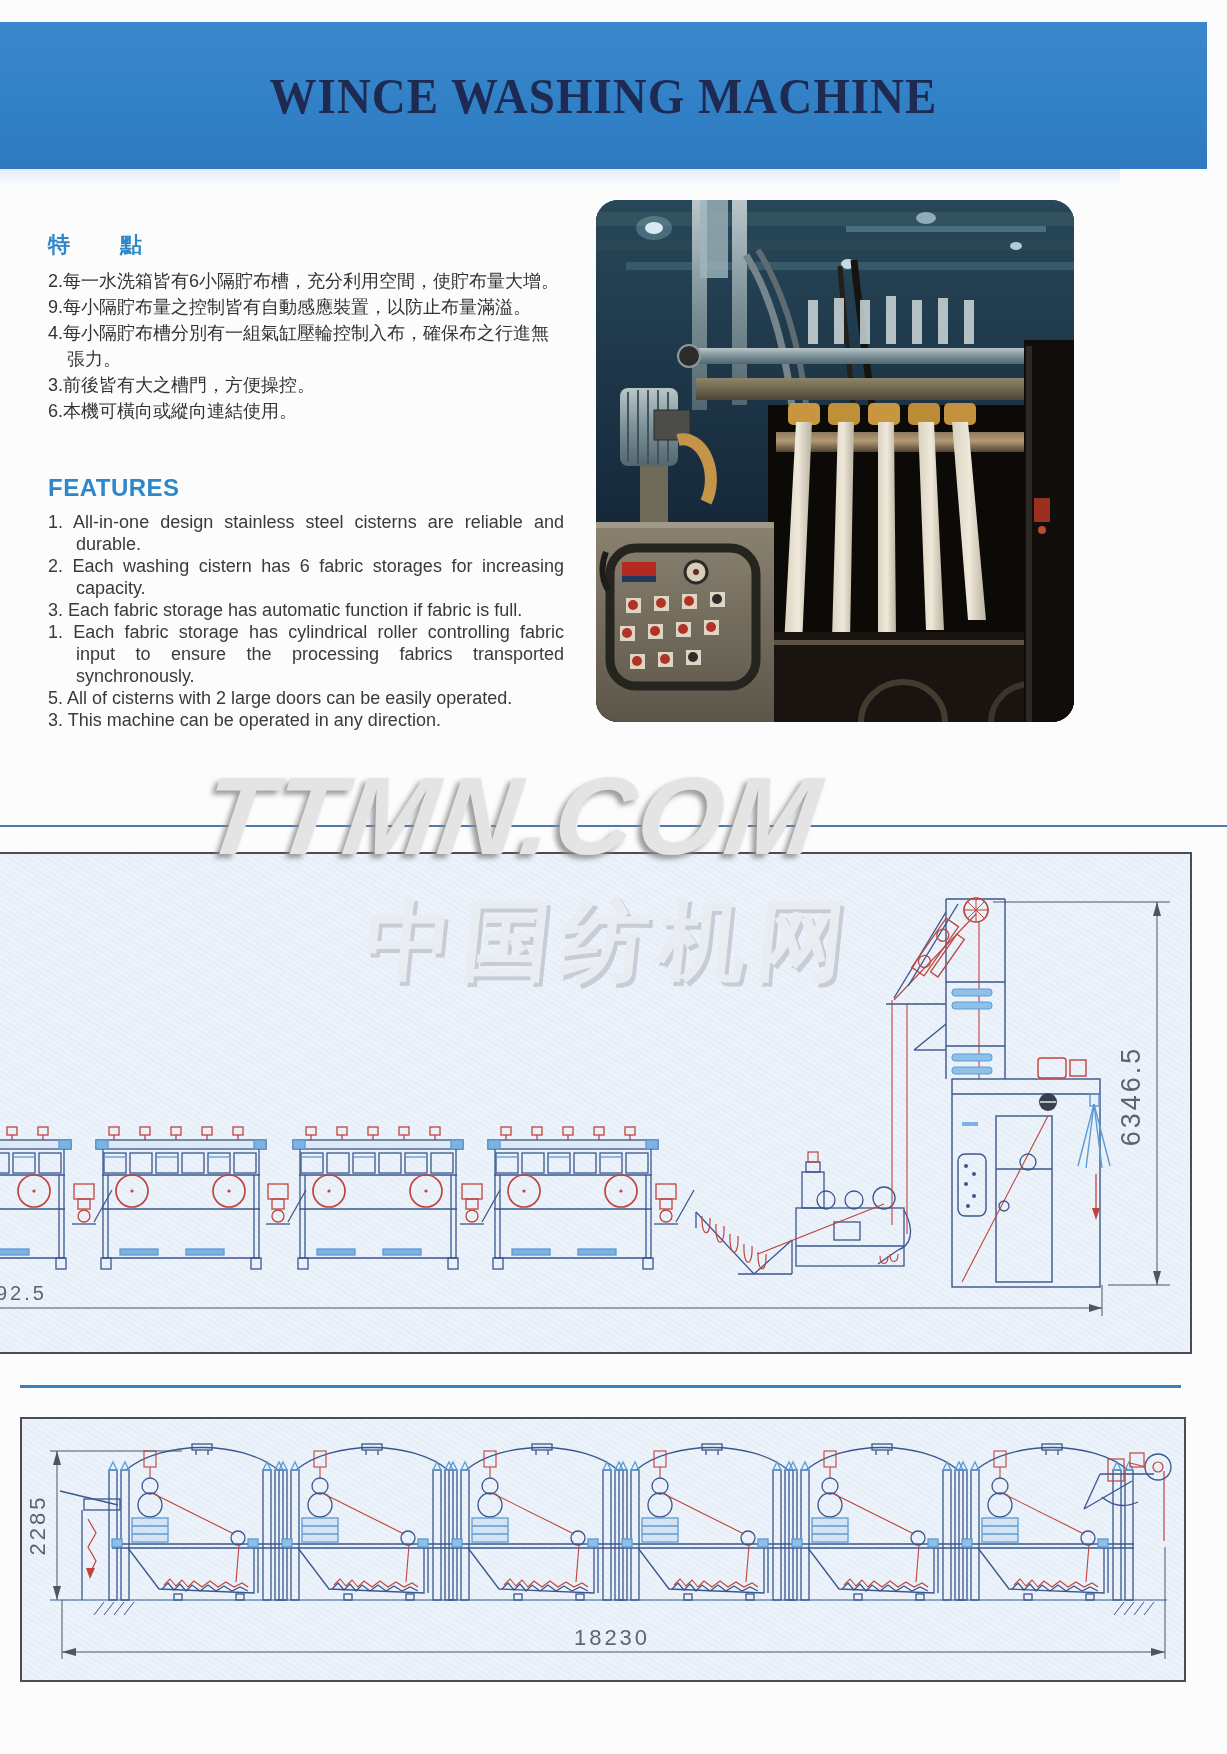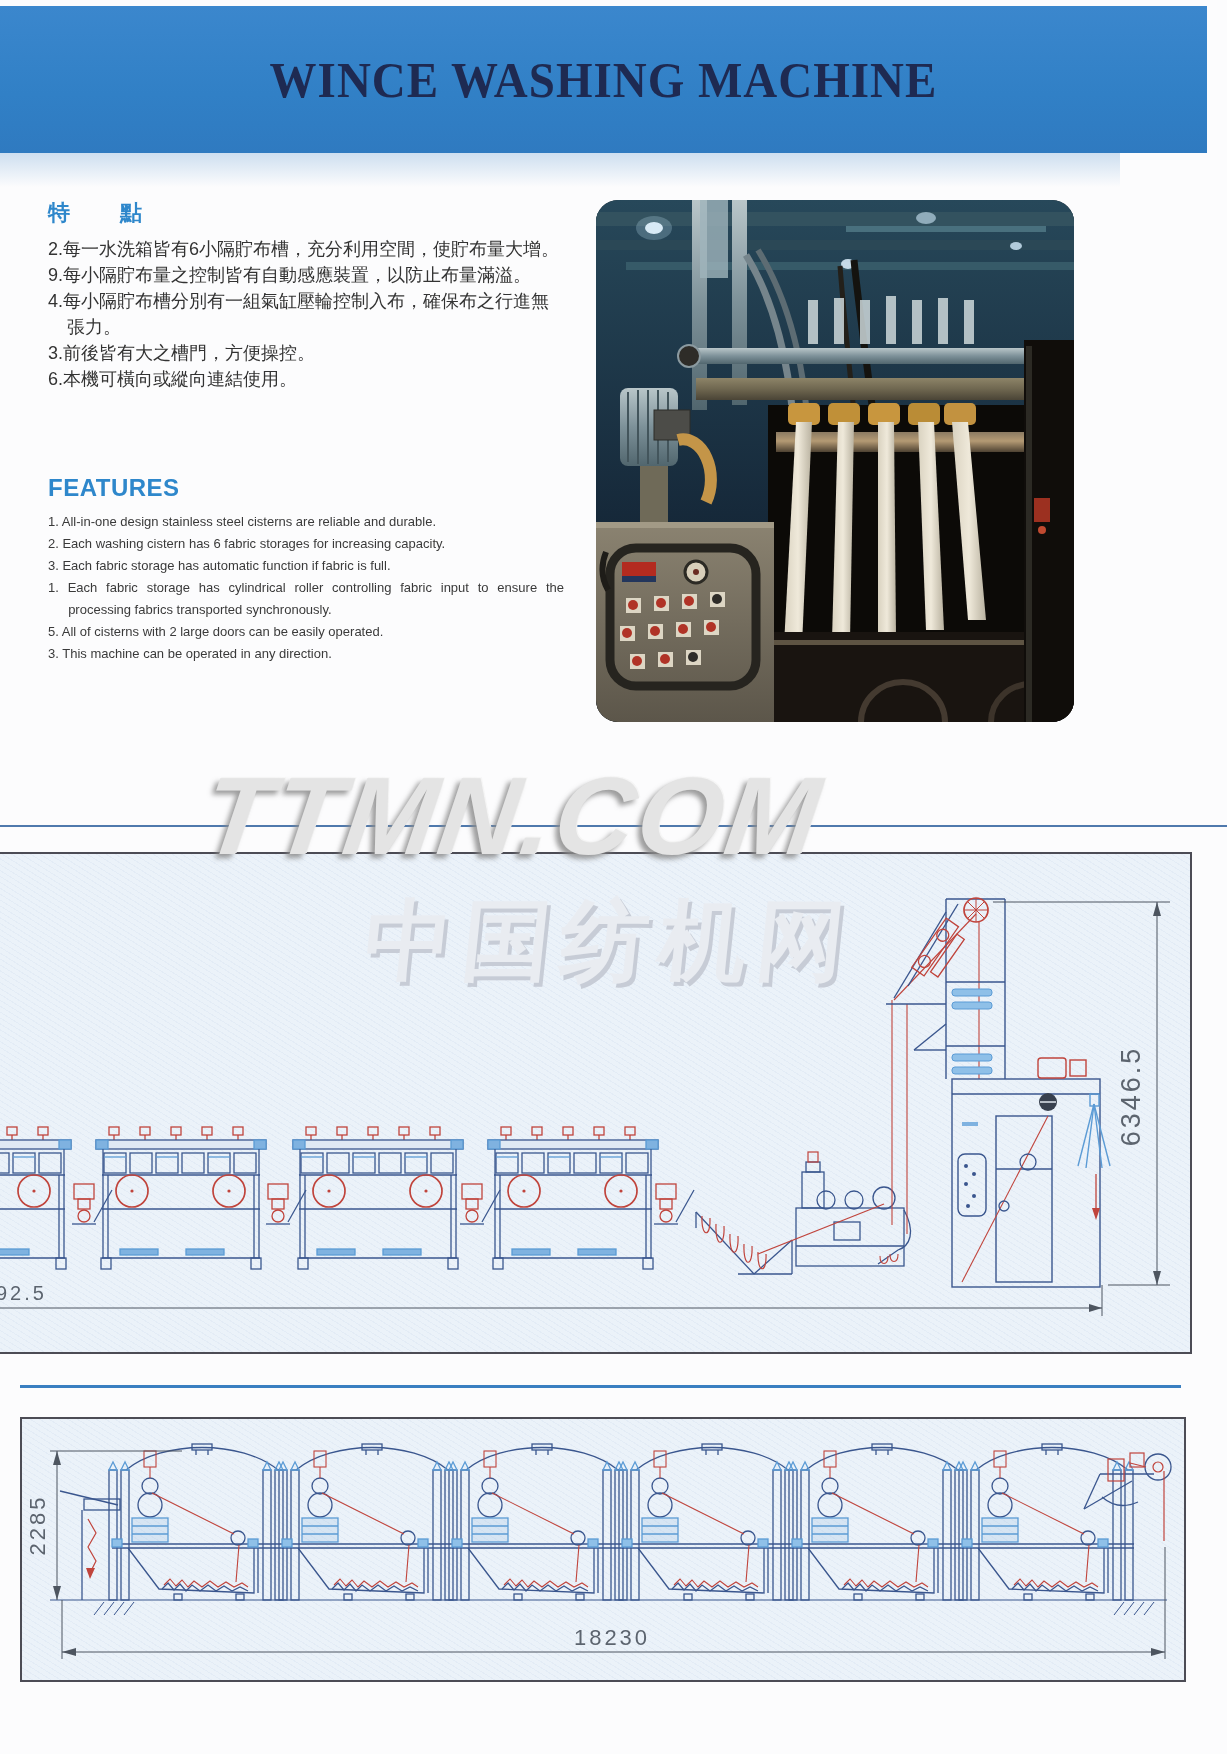--- a/index.html
+++ b/index.html
@@ -1,36 +1,36 @@
 <!DOCTYPE html>
 <html><head>
 <meta charset="utf-8">
 <style>
   html,body{margin:0;padding:0;}
   body{width:1227px;height:1754px;position:relative;overflow:hidden;
        background:#fcfcfd;font-family:"Liberation Sans",sans-serif;}
   .abs{position:absolute;}
 
   
-  .banner{left:0;top:6px;width:1207px;height:147px;
+  .banner{left:0;top:22px;width:1207px;height:147px;
           background:linear-gradient(180deg,#3b87cd 0%,#3180c6 60%,#2f7ac0 100%);
           display:flex;align-items:center;justify-content:center;z-index:2;}
   .banner-title{font-family:"Liberation Serif",serif;font-weight:bold;
           font-size:47px;color:#1e2a52;letter-spacing:1px;transform:scaleY(1.08);}
   .banner-fade{left:0;top:153px;width:1120px;height:34px;
           background:linear-gradient(180deg,rgba(130,175,218,.38),rgba(130,175,218,0));z-index:1;}
 
   
   .zh-block{left:48px;top:198px;width:516px;z-index:2;}
-  .zh-head{font-size:22px;font-weight:bold;color:#2e87cb;letter-spacing:2px;margin-bottom:8px;}
+  .zh-head{font-size:22px;font-weight:bold;color:#2e87cb;letter-spacing:2px;margin-bottom:8px;margin-top:32px;}
   .zh-item{font-size:18px;line-height:26px;color:#333;
            padding-left:1.05em;text-indent:-1.05em;}
   .en-block{left:48px;top:474px;width:516px;z-index:2;}
   .en-head{font-size:24px;font-weight:bold;color:#2e87cb;letter-spacing:.5px;margin-bottom:9px;}
-  .en-item{font-size:13px;line-height:22px;color:#3a3a3a;text-align:justify;
+  .en-item{font-size:18px;line-height:22px;color:#3a3a3a;text-align:justify;
            padding-left:1.55em;text-indent:-1.55em;}
 
   
   .photo{left:596px;top:200px;width:478px;height:522px;border-radius:22px;
          overflow:hidden;background:#141d24;z-index:2;}
   .photo svg{display:block;}
 
   
   .wm1{left:205px;top:752px;width:920px;z-index:3;
        font-size:110px;font-weight:bold;font-style:italic;letter-spacing:3px;

